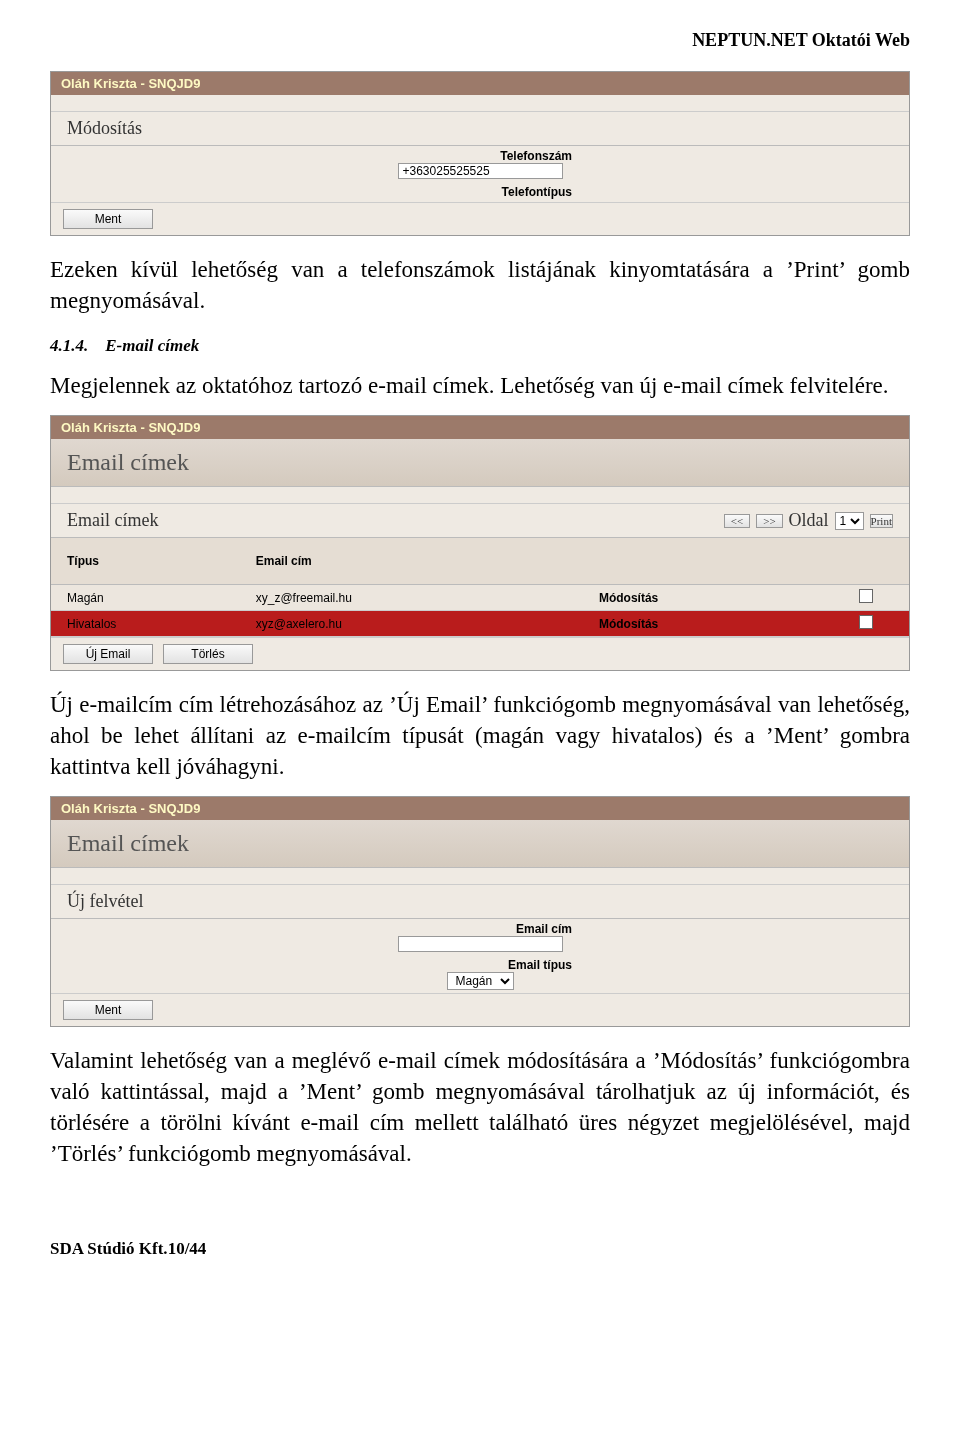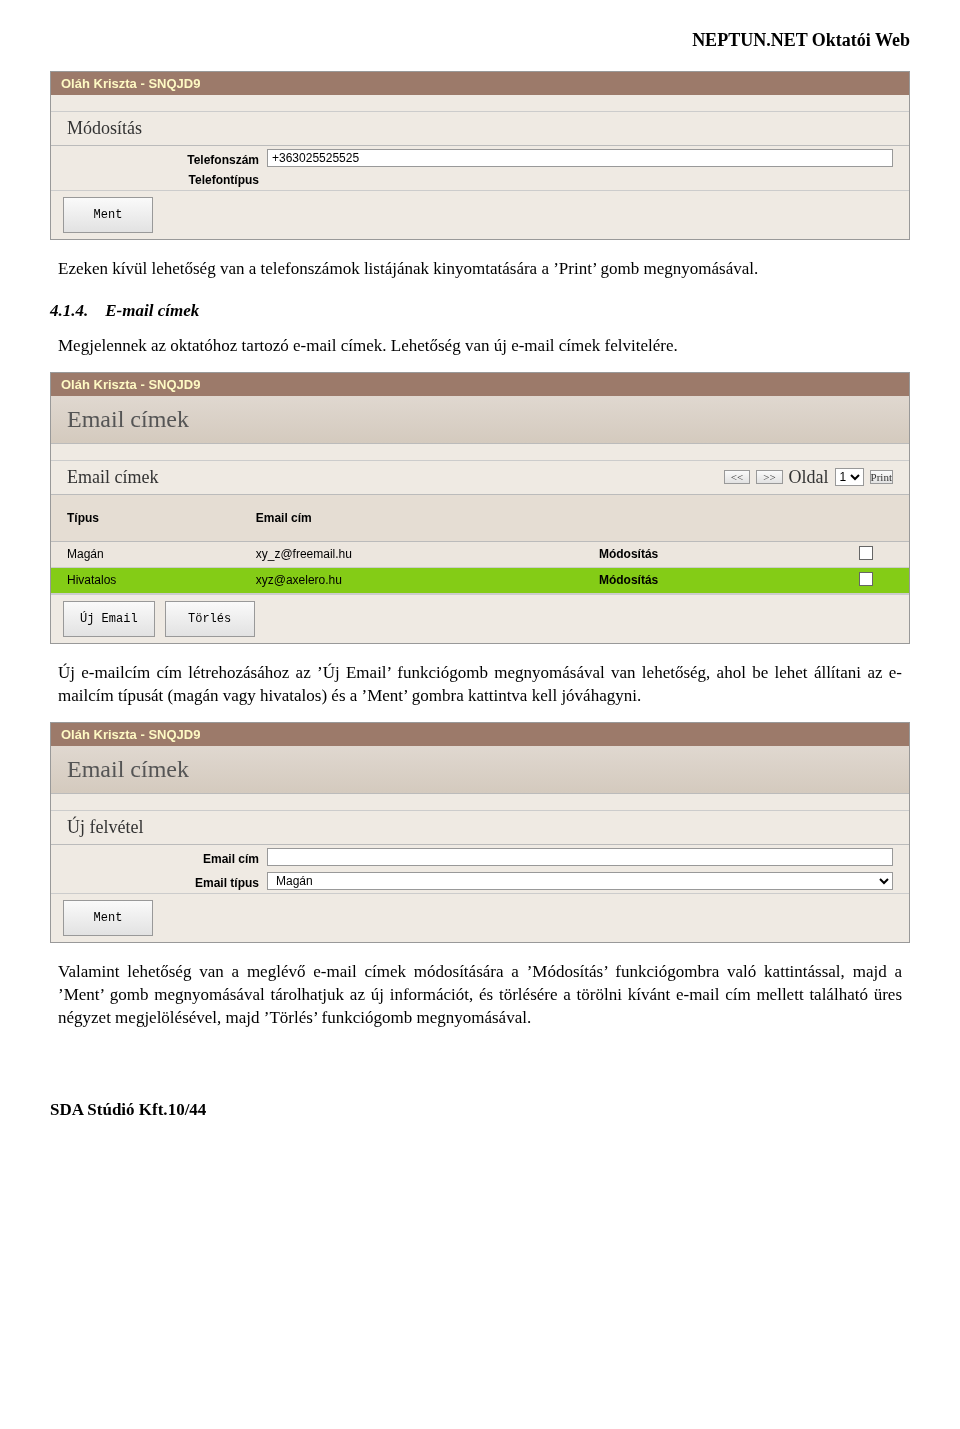--- a/index.html
+++ b/index.html
@@ -46,23 +46,24 @@
     color: #333;
     padding: 6px 16px;
     background: #efeae3;
     border-top: 1px solid #ccc;
   }
   .sc-thin-line {
     border-top: 1px solid #bbb;
   }
   .sc-row {
     display: flex;
-    align-items: flex-end;
+    align-items: center;
     padding: 3px 16px;
     background: #efeae3;
+    flex-direction: column;
   }
   .sc-row .lbl {
     width: 200px;
     text-align: right;
     padding-right: 8px;
     font-weight: bold;
     font-size: 12px;
   }
   .sc-row .val, .sc-row select, .sc-row input[type=text] {
     font-family: Verdana, Arial, sans-serif;
@@ -78,25 +79,25 @@
   .sc-btnrow {
     display: flex;
     gap: 10px;
     padding: 6px 12px;
     background: #efeae3;
     border-top: 1px solid #ccc;
   }
   .sc-btn {
     display: inline-block;
     min-width: 90px;
-    padding: 10px 16px;
+    padding: 2px 16px;
     background: #eee;
     background: linear-gradient(#fafafa, #e2e2e2);
     border: 1px solid #999;
-    font-family: Liberation Mono, monospace;
+    font-family: Liberation Sans, sans-serif;
     font-size: 12px;
     cursor: pointer;
     text-align: center;
   }
   .pager {
     display: flex;
     justify-content: flex-end;
     align-items: center;
     gap: 6px;
     padding: 4px 16px;
@@ -127,35 +128,35 @@
     border-top: 1px solid #bbb;
     border-bottom: 1px solid #bbb;
     font-weight: bold;
     margin-left: 48px;
   }
   .tbl td {
     padding: 4px 16px;
     border-bottom: 1px solid #ccc;
   }
   .tbl tr.r0 { background: #ece6de; }
-  .tbl tr.r1 { background: #84cc16; }
+  .tbl tr.r1 { background: #b91c1c; }
   .mod-btn {
     font-weight: bold;
     cursor: pointer;
   }
   .chk {
     width: 14px; height: 14px;
     border: 1px solid #666;
     background: #fff;
     display: inline-block;
     cursor: pointer;
   }
   p.body {
-    font-size: 17px;
-    margin: 14px 8px;
+    font-size: 23px;
+    margin: 14px 0;
     line-height: 1.35;
     text-align: justify;
   }
   .sec-num {
     font-style: italic;
     font-weight: bold;
     font-size: 17px;
     margin: 20px 0 8px 0;
   }
   .footer {

